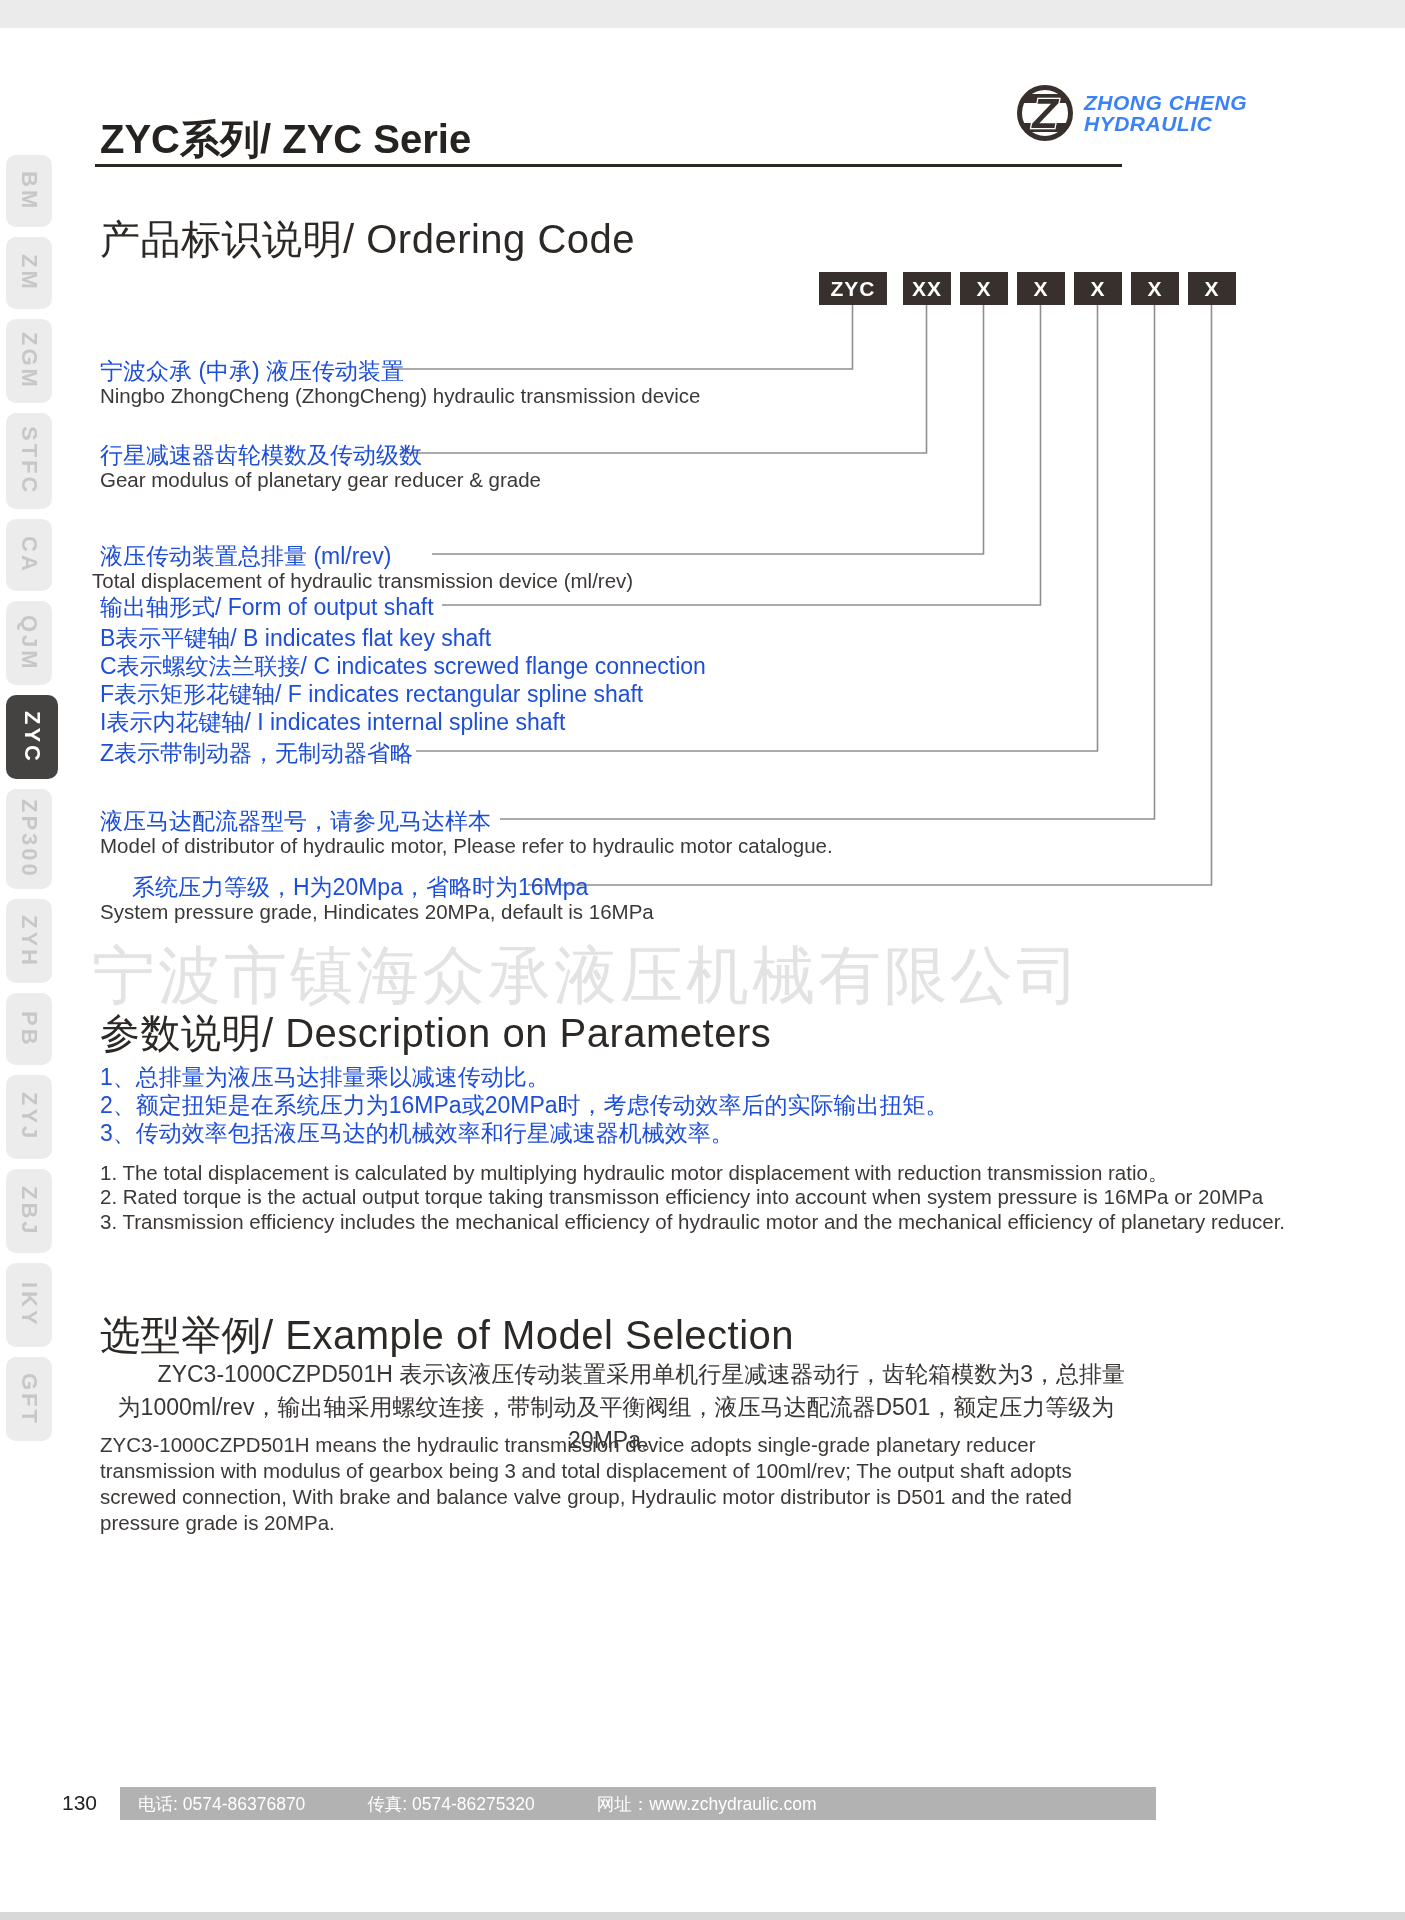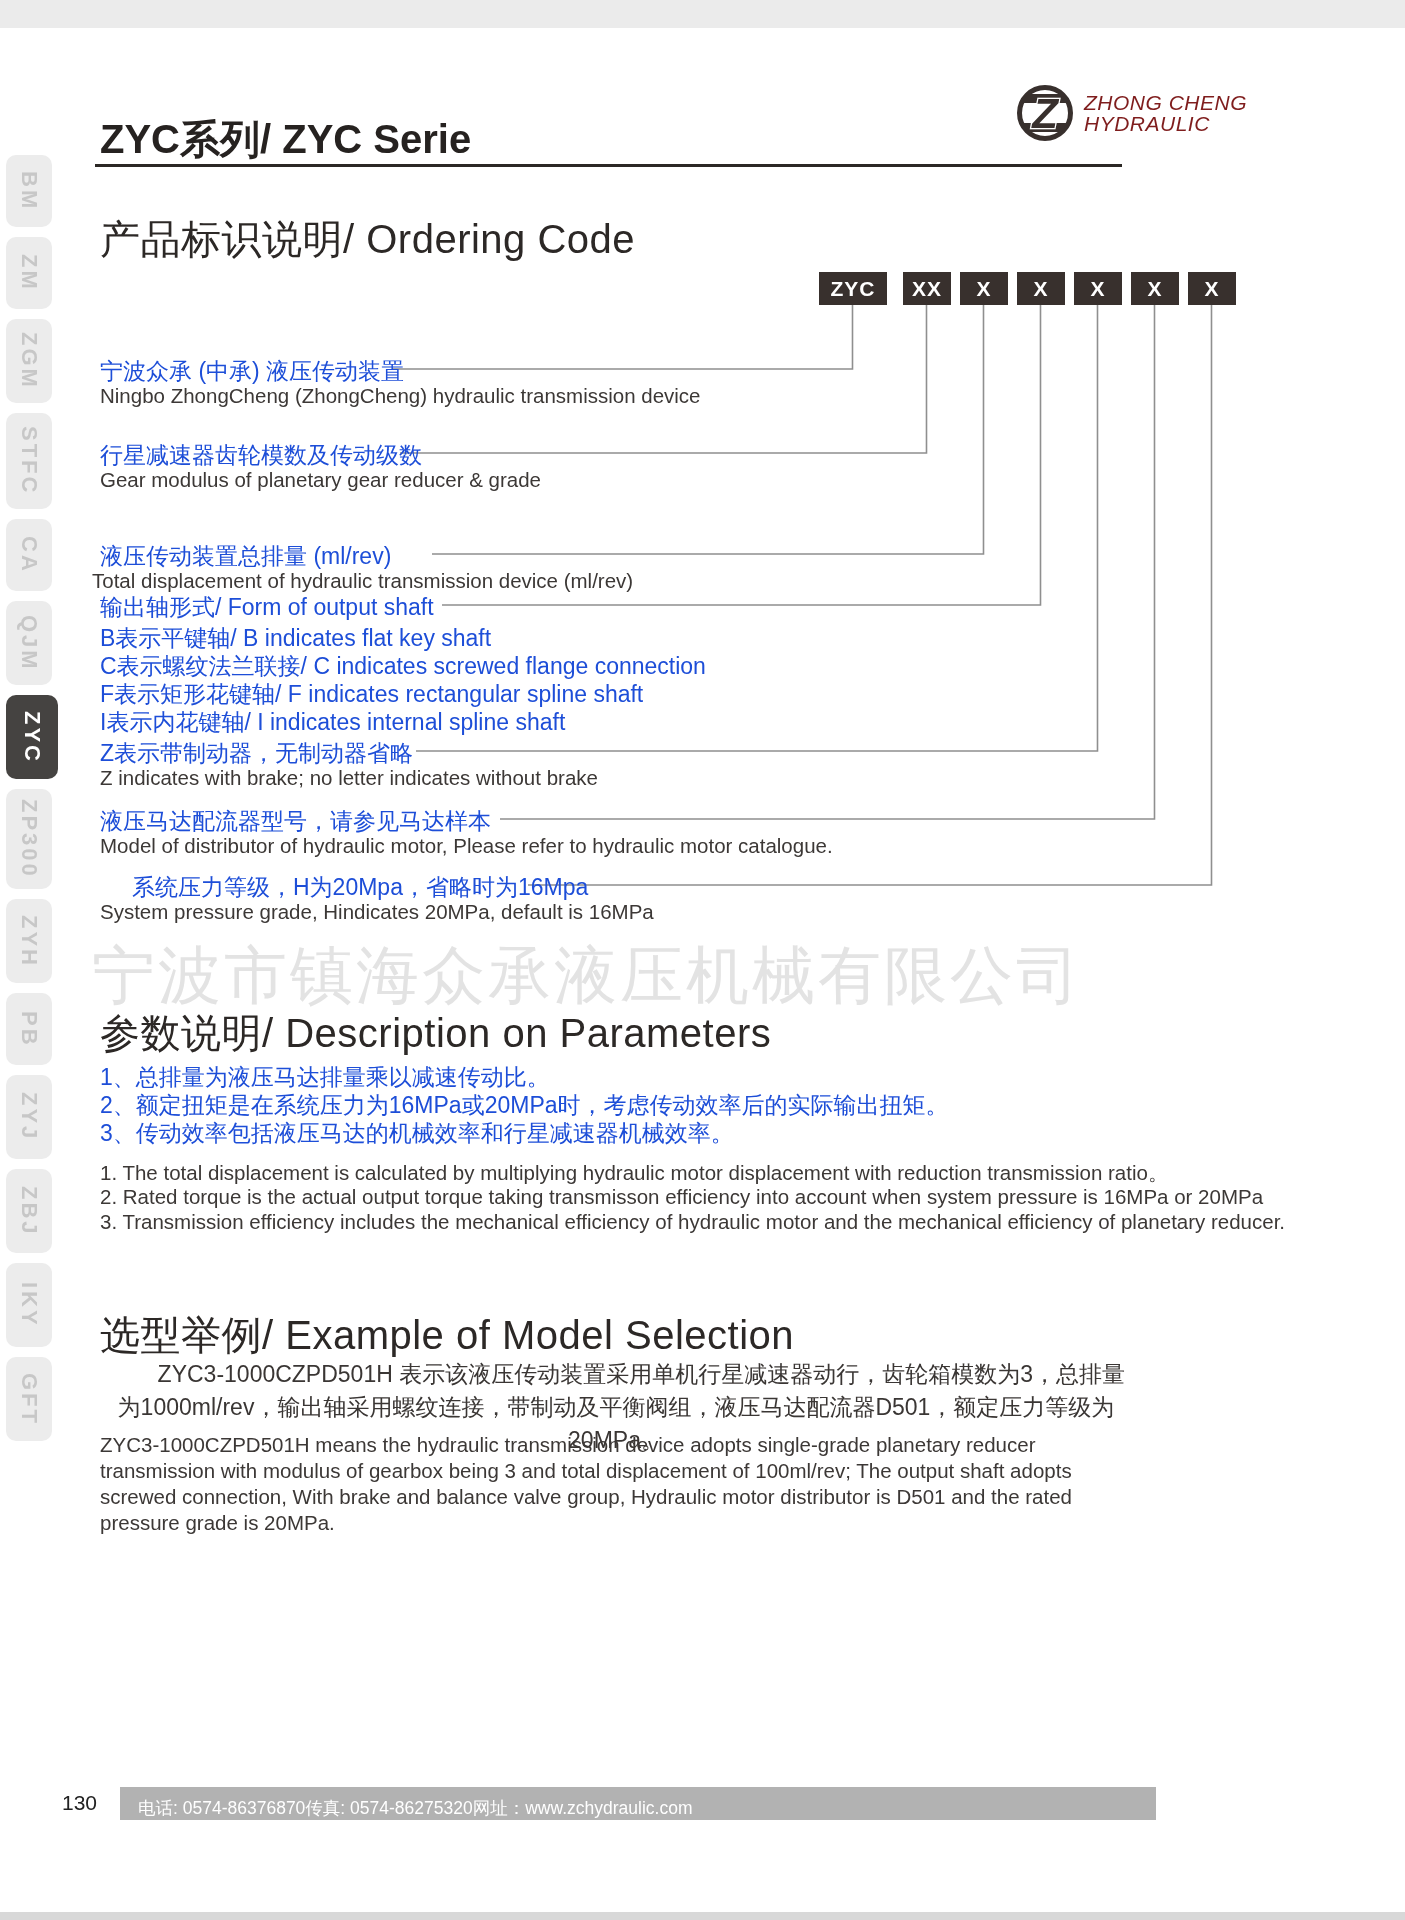--- a/index.html
+++ b/index.html
@@ -6,21 +6,21 @@
   .page{position:relative;width:1405px;height:1920px;background:#ffffff;overflow:hidden;
         font-family:"Liberation Sans","DejaVu Sans",sans-serif;color:#333;}
   .abs{position:absolute;white-space:nowrap;}
   .strip-top{position:absolute;left:0;top:0;width:1405px;height:28px;background:#ebebeb;}
   .strip-bottom{position:absolute;left:0;top:1912px;width:1405px;height:8px;background:#d8d8d8;}
 
   
   .page-title{font-size:40px;font-weight:bold;color:#262220;letter-spacing:0px;}
   .title-rule{position:absolute;left:95px;top:164px;width:1027px;height:3px;background:#2b2825;}
   .logo-wrap{position:absolute;left:1016px;top:84px;display:flex;align-items:center;gap:10px;}
-  .logo-text{font-style:italic;font-weight:normal;font-size:21px;line-height:21px;color:#7f1d1d;letter-spacing:0.5px;}
+  .logo-text{font-style:italic;font-weight:bold;font-size:21px;line-height:21px;color:#3b82f6;letter-spacing:0.5px;}
 
   
   .h2{font-size:40px;color:#2c2826;letter-spacing:0.5px;}
 
   
   .code-box{position:absolute;top:272px;height:33px;background:#38302d;color:#ffffff;
             font-weight:bold;font-size:21px;text-align:center;line-height:33px;letter-spacing:1px;}
 
   
   .zh{font-size:23px;color:#1d4ed8;}
@@ -37,21 +37,21 @@
   
   .pill{position:absolute;left:6px;width:46px;background:#ececec;border-radius:10px;
         display:flex;align-items:center;justify-content:center;}
   .pill span{writing-mode:vertical-rl;text-orientation:mixed;font-size:22px;font-weight:bold;
         color:#c7c7c7;letter-spacing:3px;}
   .pill.active{background:#454341;width:52px;}
   .pill.active span{color:#ffffff;}
 
   
   .footer-bar{position:absolute;left:120px;top:1787px;width:1036px;height:33px;background:#b2b2b2;
-        display:flex;align-items:flex-end;padding-left:18px;box-sizing:border-box;
+        display:flex;align-items:center;gap:62px;padding-left:18px;box-sizing:border-box;
         color:#ffffff;font-size:17.5px;}
   .page-num{position:absolute;left:62px;top:1791px;font-size:21px;color:#222;}
 
   svg.connectors{position:absolute;left:0;top:0;pointer-events:none;}
 </style>
 </head>
 <body>
 
 <div class="page">
 
@@ -156,21 +156,20 @@
   <div class="abs zh" style="left:100px;top:541px;">液压传动装置总排量 (ml/rev)</div>
   <div class="abs en" style="left:92px;top:569px;">Total displacement of hydraulic transmission device (ml/rev)</div>
 
   <div class="abs zh" style="left:100px;top:592px;">输出轴形式/ Form of output shaft</div>
   <div class="abs zh" style="left:100px;top:623px;">B表示平键轴/ B indicates flat key shaft</div>
   <div class="abs zh" style="left:100px;top:651px;">C表示螺纹法兰联接/ C indicates screwed flange connection</div>
   <div class="abs zh" style="left:100px;top:707px;">I表示内花键轴/ I indicates internal spline shaft</div>
   <div class="abs zh" style="left:100px;top:679px;">F表示矩形花键轴/ F indicates rectangular spline shaft</div>
 
   <div class="abs zh" style="left:100px;top:738px;">Z表示带制动器，无制动器省略</div>
-  <div class="abs en" style="left:100px;top:766px;">Z indicates with brake; no letter indicates without brake</div>
 
   <div class="abs zh" style="left:100px;top:806px;">液压马达配流器型号，请参见马达样本</div>
   <div class="abs en" style="left:100px;top:834px;">Model of distributor of hydraulic motor, Please refer to hydraulic motor catalogue.</div>
 
   <div class="abs zh" style="left:100px;top:872px;margin-left:32px;">系统压力等级，H为20Mpa，省略时为16Mpa</div>
   <div class="abs en" style="left:100px;top:900px;">System pressure grade, Hindicates 20MPa, default is 16MPa</div>
 
   <div class="abs h2" style="left:100px;top:1006px;">参数说明/ Description on Parameters</div>
 
   <div class="abs zh" style="left:100px;top:1062px;">1、总排量为液压马达排量乘以减速传动比。</div>

